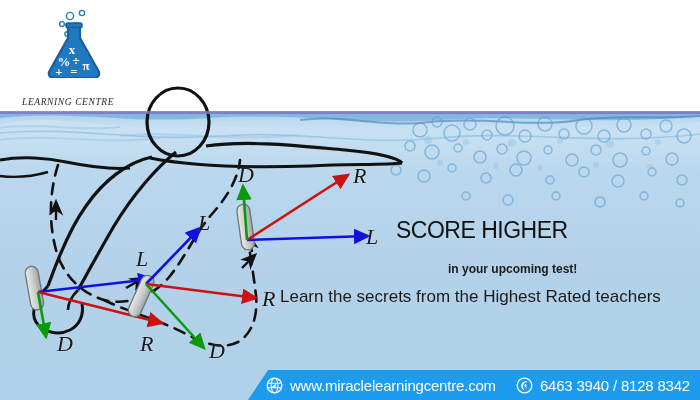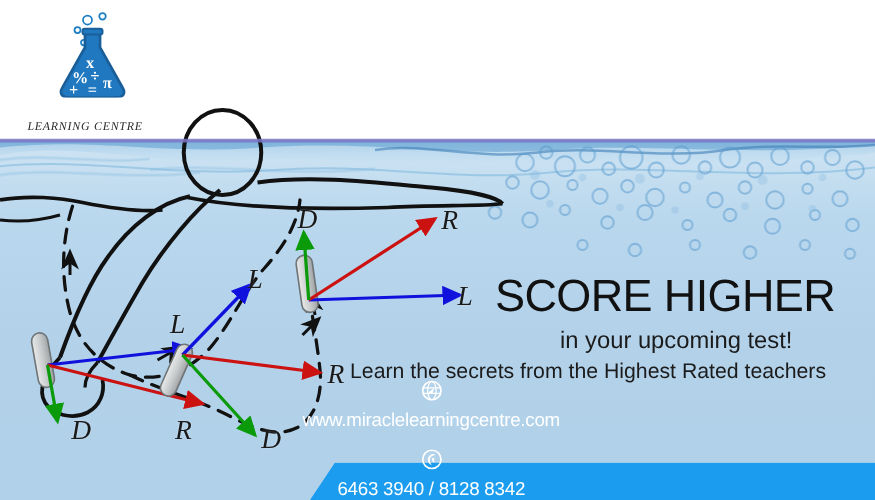--- a/index.html
+++ b/index.html
@@ -35,26 +35,26 @@
   .logo-sub{
     position:absolute;left:8px;top:89px;width:120px;text-align:left;
     font-family:"Liberation Serif", serif;font-size:9.5px;font-style:italic;
     letter-spacing:.6px;color:#2a2a2a;
   }
 
   
   .headline{
     position:absolute;left:396px;top:219px;
     font-family:"Liberation Sans", sans-serif;
-    font-size:36px;letter-spacing:-0.5px;color:#111111;line-height:1;
+    font-size:23px;letter-spacing:-0.5px;color:#111111;line-height:1;
     white-space:nowrap;
   }
   .sub1{
     position:absolute;left:448px;top:262px;
-    font-size:19px;color:#1b1b1b;white-space:nowrap;
+    font-size:12px;color:#1b1b1b;white-space:nowrap;font-weight:bold;
   }
   .sub2{
     position:absolute;left:280px;top:287px;
     font-size:17px;color:#1b1b1b;white-space:nowrap;
   }
 
   
   .vlabel{
     position:absolute;
     font-family:"Liberation Serif", serif;font-style:italic;
@@ -67,21 +67,21 @@
     position:absolute;left:0;bottom:0;width:700px;height:30px;
   }
   .footbar-bg{
     position:absolute;left:0;top:0;width:700px;height:30px;
     background:#1b9cef;
     clip-path:polygon(248px 30px, 268px 0px, 700px 0px, 700px 30px);
   }
   .foot-content{
     position:absolute;left:0;top:0;width:700px;height:30px;
     display:flex;align-items:center;justify-content:flex-end;
-    padding-right:10px;box-sizing:border-box;gap:7px;flex-direction:column;
+    padding-right:10px;box-sizing:border-box;gap:7px;
   }
   .foot-text{
     color:#ffffff;font-size:15px;letter-spacing:-0.2px;white-space:nowrap;
     font-family:"Liberation Sans", sans-serif;
   }
   .ficon{display:inline-block;width:17px;height:17px;flex:0 0 auto;}
   .gap{width:6px;}
 </style>
 </head>
 <body>

